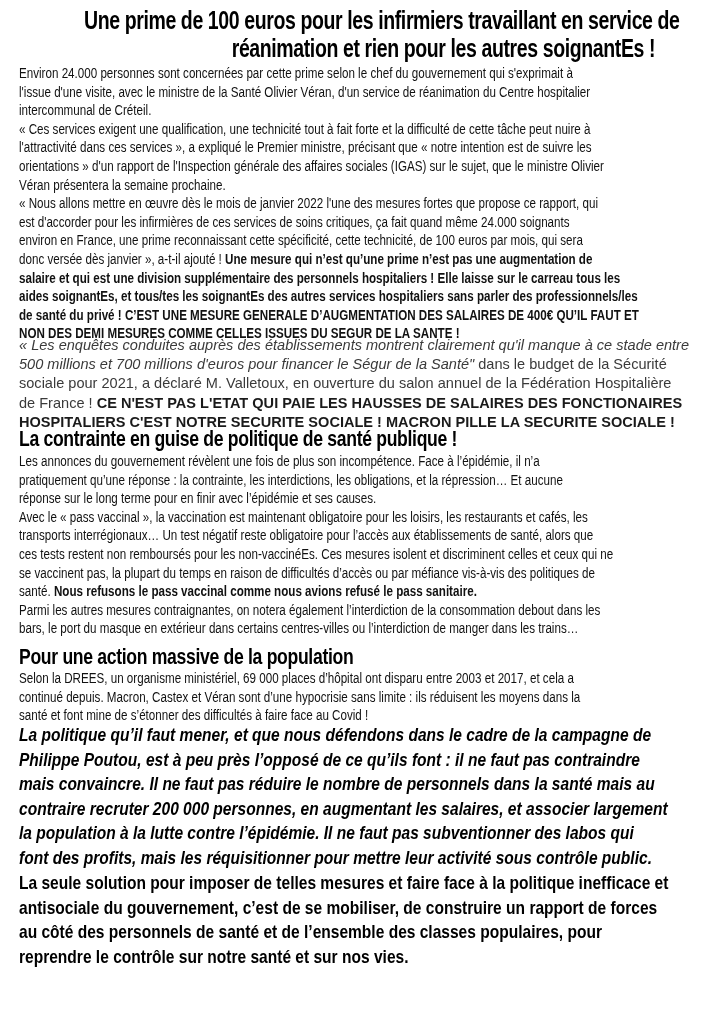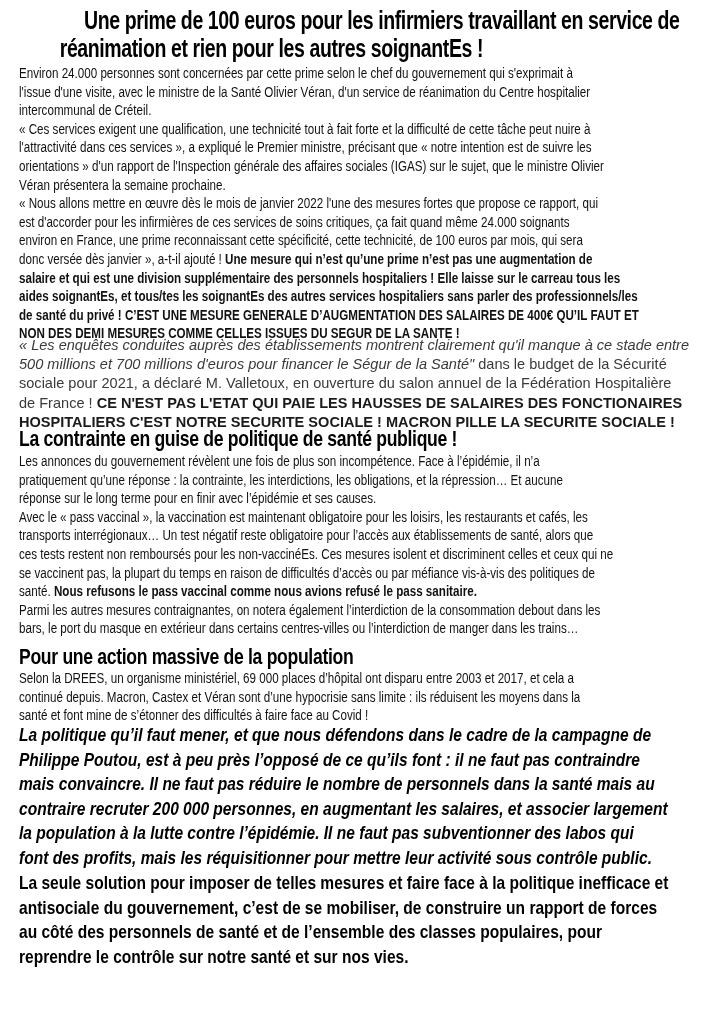--- a/index.html
+++ b/index.html
@@ -1,19 +1,19 @@
 <!DOCTYPE html>
 <html><head>
 <meta charset="utf-8">
 <style>
   html, body { margin: 0; padding: 0; background: #ffffff; }
   body { width: 715px; height: 1024px; position: relative; overflow: hidden; color: #111; }
   .page { position: absolute; left: 0; top: 0; width: 715px; height: 1024px; }
   .title {
-    position: absolute; left: 0; width: 715px; text-align: left;
+    position: absolute; left: 0; width: 715px; text-align: right;
     font-family: "Liberation Sans", sans-serif; font-weight: bold;
     font-size: 25px; line-height: 28px; color: #000; letter-spacing: -0.5px;
   }
   .title span { display: inline-block; transform: scaleX(0.78); transform-origin: center; white-space: nowrap; }
   .h2 {
     position: absolute; left: 19px;
     font-family: "Liberation Sans", sans-serif; font-weight: bold;
     font-size: 22px; line-height: 24px; color: #000; letter-spacing: -0.4px;
     white-space: nowrap; transform: scaleX(0.80); transform-origin: left center;
   }

